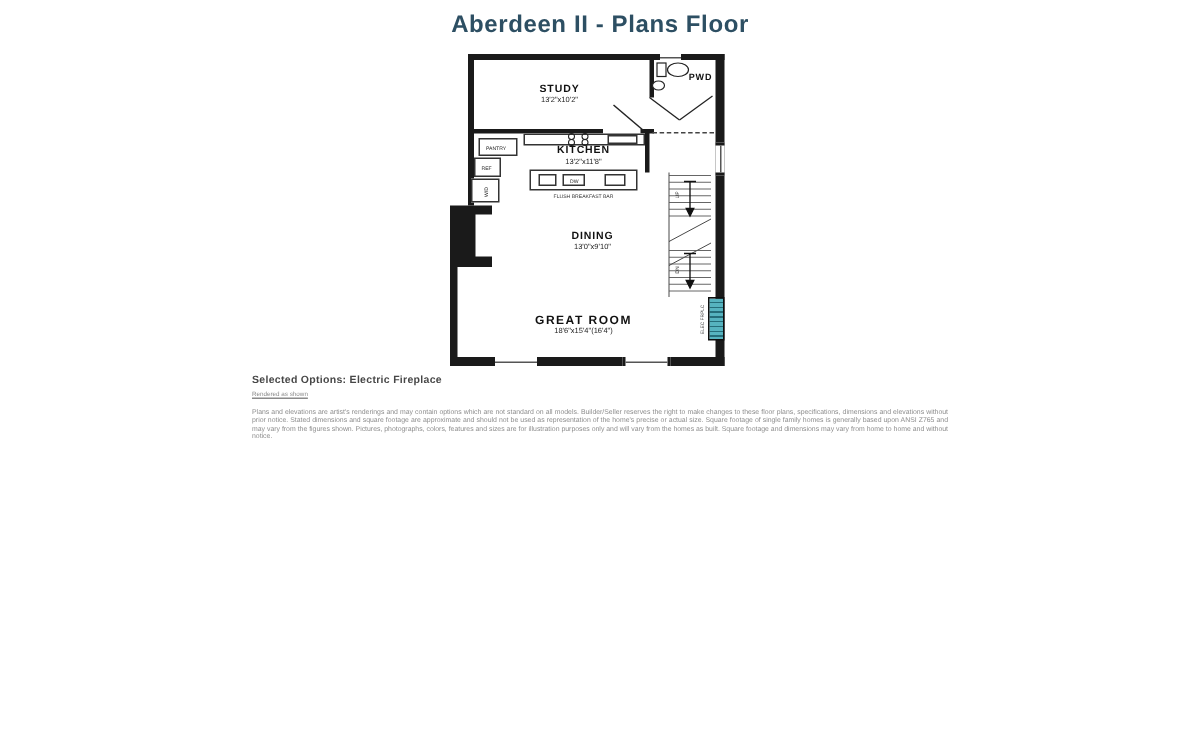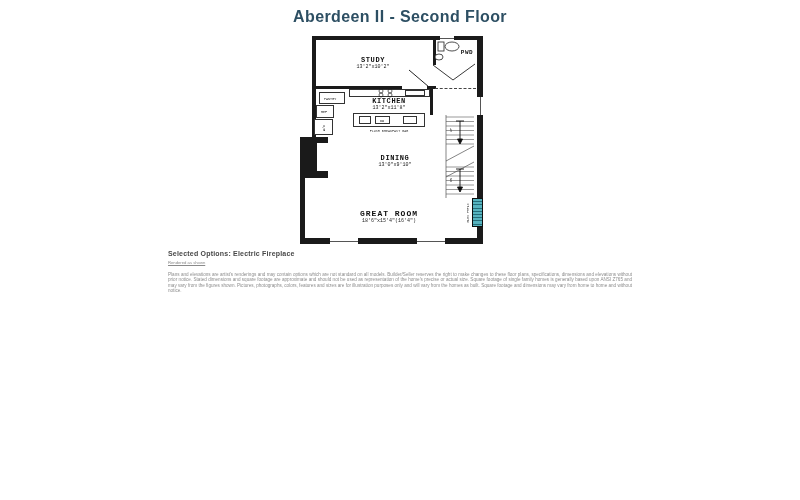--- a/index.html
+++ b/index.html
@@ -1,20 +1,20 @@
 <!DOCTYPE html>
 <html style="--walls: #1a1a1a; --fp: #56b3bf; --title-color: #2d4f63;"><head>
 <meta charset="utf-8">
 <style>
   html,body{margin:0;padding:0;background:#fff;}
   .canvas{position:relative;width:800px;height:500px;background:#ffffff;overflow:hidden;
           font-family:"Liberation Sans", sans-serif;}
   .title{position:absolute;left:0;top:8px;width:800px;text-align:center;
          font-size:16px;font-weight:600;letter-spacing:.4px;color:var(--title-color,#2d4f63);}
-  .plan{position:absolute;left:283px;top:33px;width:228px;height:215px;font-family:Liberation Mono, monospace;}
+  .plan{position:absolute;left:283px;top:33px;width:228px;height:215px;}
   .w{position:absolute;background:var(--walls,#1a1a1a);}
   .box{position:absolute;border:.8px solid #333;background:#fff;box-sizing:border-box;}
   .lbl{position:absolute;font-weight:bold;color:#111;letter-spacing:.6px;white-space:nowrap;
        transform:translateX(-50%);font-size:7px;}
   .dim{position:absolute;color:#222;white-space:nowrap;transform:translateX(-50%);font-size:5px;}
   .micro{position:absolute;color:#222;white-space:nowrap;font-size:3.4px;}
   .vrt{transform:rotate(-90deg);transform-origin:center;}
   .winH{position:absolute;background:#fff;border-left:2px solid #1a1a1a;border-right:2px solid #1a1a1a;box-sizing:border-box;}
   .winH i{position:absolute;left:0;top:50%;width:100%;height:1px;background:#555;display:block;}
   .winV{position:absolute;background:#fff;border-top:2px solid #1a1a1a;border-bottom:2px solid #1a1a1a;box-sizing:border-box;}
@@ -26,21 +26,21 @@
   .selopt{font-size:7px;font-weight:bold;color:#474747;letter-spacing:.2px;}
   .note{font-size:4.2px;color:#8a8a8a;margin-top:2.5px;text-decoration:underline;}
   .disc{font-size:4.6px;line-height:5.6px;color:#8d8d8d;margin-top:7px;text-align:justify;}
   svg.fix{position:absolute;left:0;top:0;}
 </style>
 </head>
 <body>
 
 <div class="canvas">
 
-  <div class="title">Aberdeen II - Second Floor</div>
+  <div class="title">Aberdeen II - Plans Floor</div>
 
   <div class="plan">
 
     <div class="w" style="left:29px;top:3px;width:171px;height:4px;"></div>
     <div class="w" style="left:194px;top:3px;width:6px;height:208px;"></div>
     <div class="w" style="left:17px;top:205px;width:183px;height:6px;"></div>
     <div class="w" style="left:29px;top:3px;width:4px;height:101px;"></div>
     <div class="w" style="left:17px;top:145px;width:5px;height:62px;"></div>
     <div class="w" style="left:17px;top:104px;width:28px;height:41px;"></div>
     <div style="position:absolute;left:34px;top:110px;width:11px;height:28px;background:#fff;"></div>

